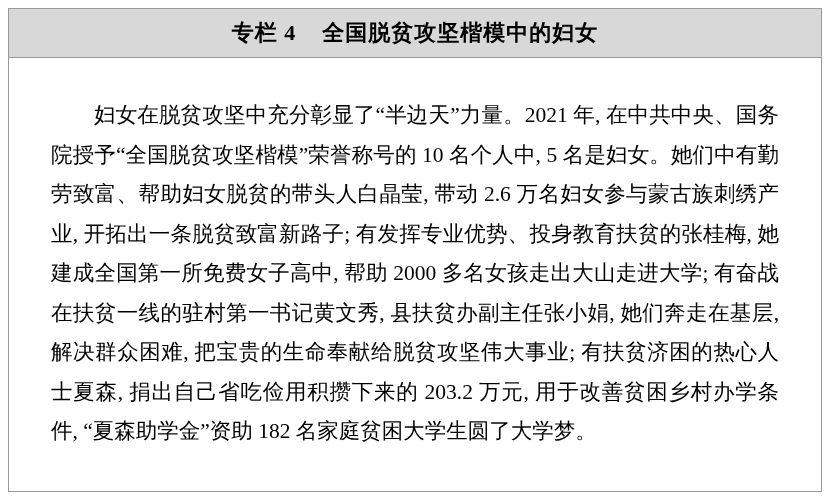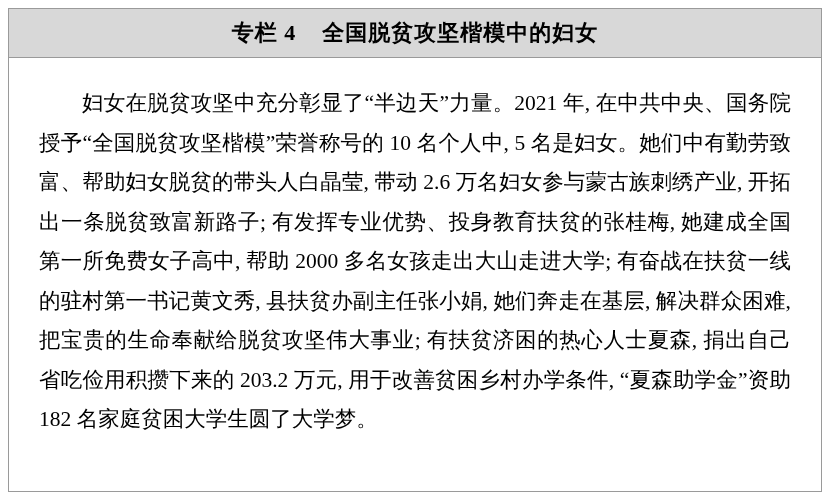--- a/index.html
+++ b/index.html
@@ -46,21 +46,21 @@
     padding: 22px 26px 10px 26px;
     box-sizing: border-box;
   }
   .para {
     font-size: 21.5px;
     line-height: 39.5px;
     color: #000000;
     text-align: justify;
     text-justify: inter-ideograph;
     text-indent: 2em;
-    margin: 4px;
+    margin: 16px;
     word-break: break-all;
   }
 </style>
 </head>
 <body>
 
 <div class="box">
   <div class="box-header">
     <div class="box-title">专栏 4    全国脱贫攻坚楷模中的妇女</div>
   </div>

